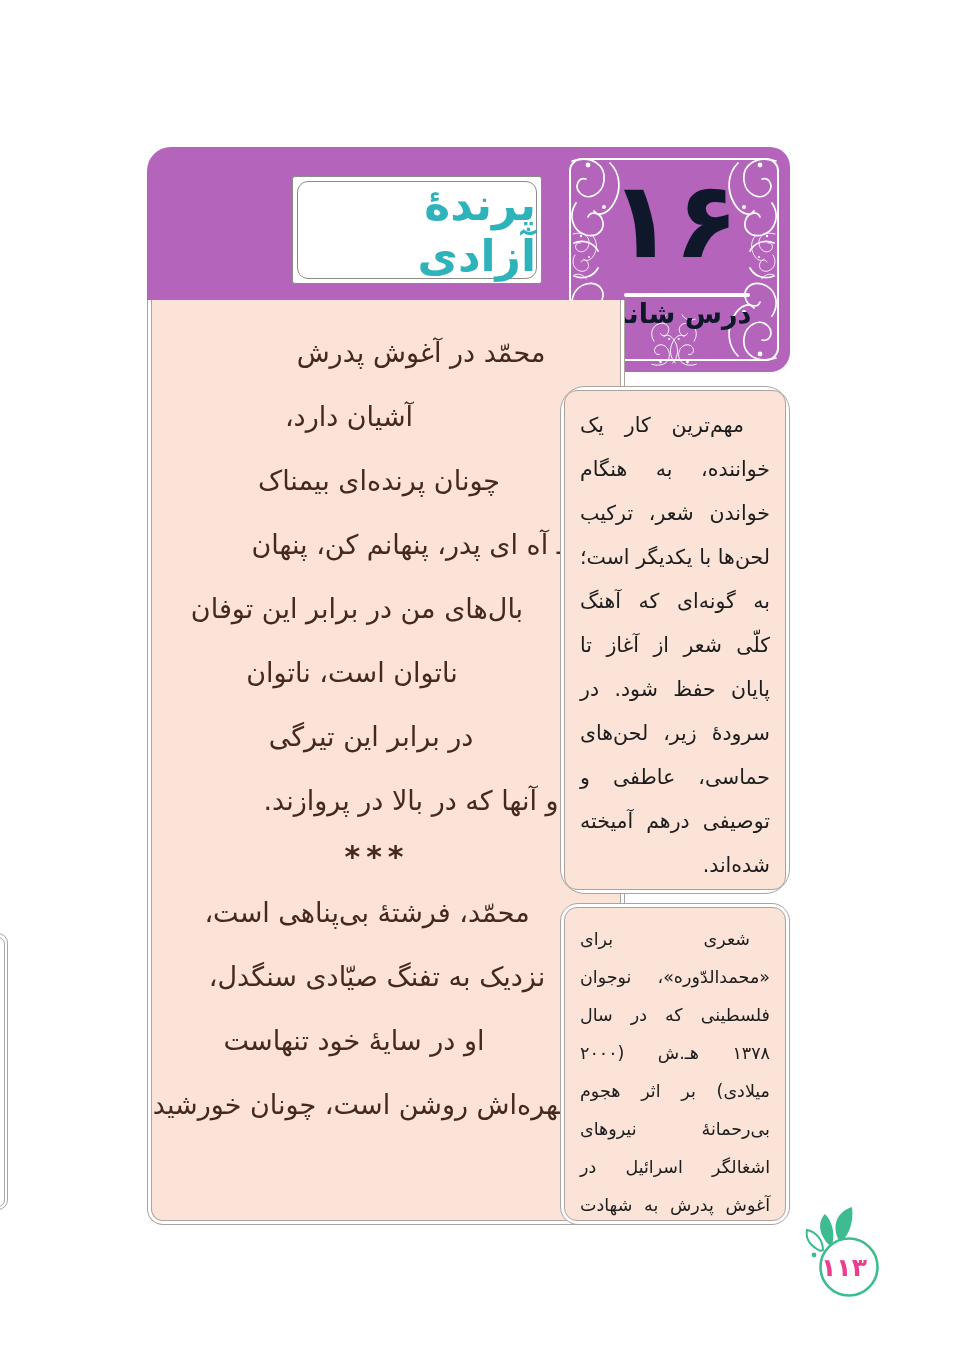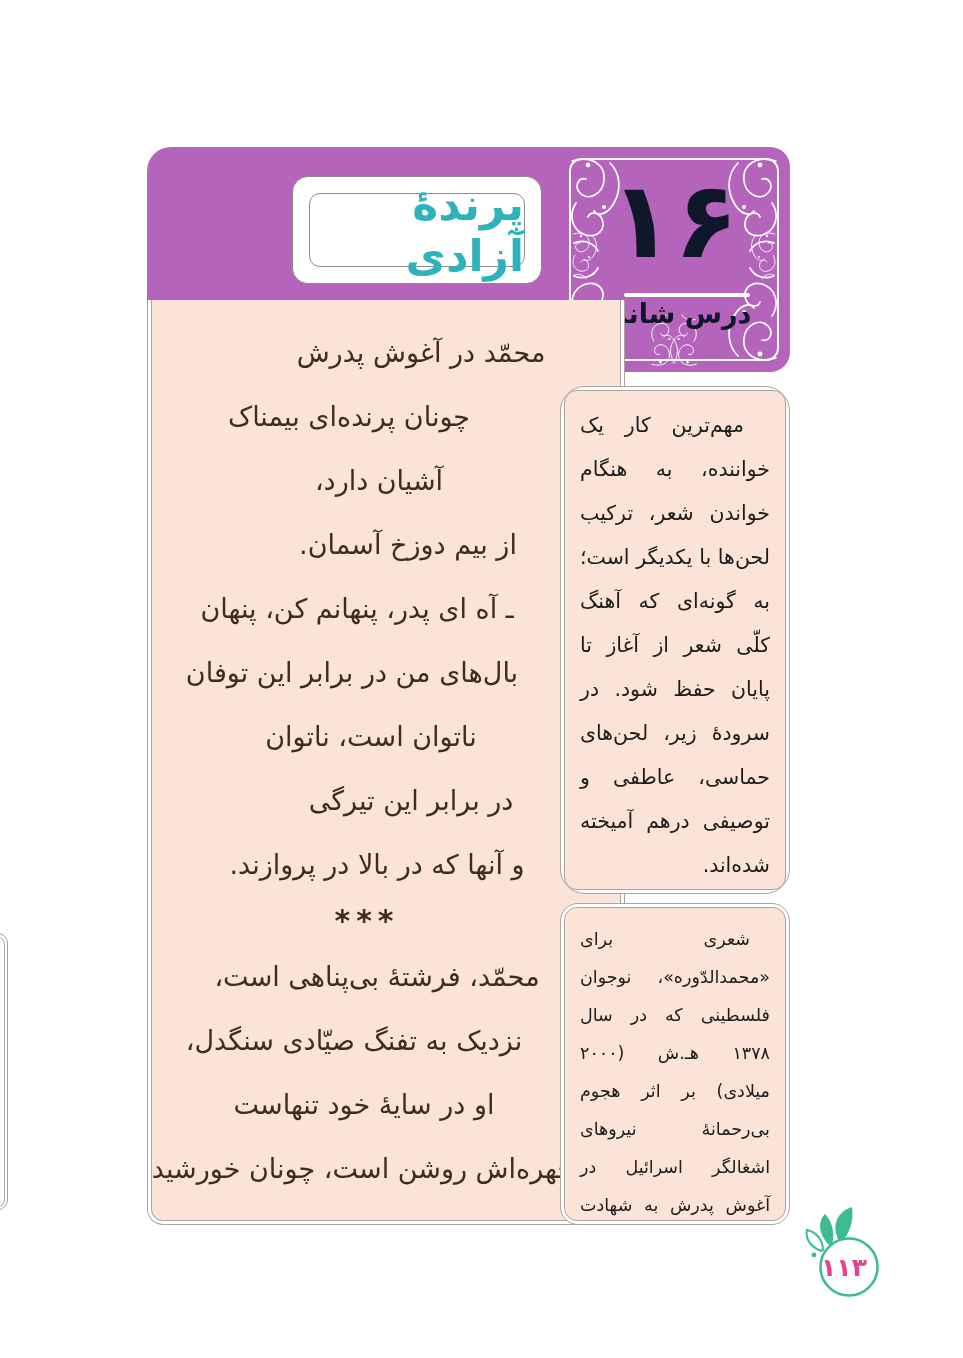--- a/index.html
+++ b/index.html
@@ -26,21 +26,21 @@
     background:#ffffff;border-radius:2px;margin-left:8px;
   }
   .badge-label{
     position:absolute;left:0;top:151px;width:100%;text-align:left;
     font-size:27px;font-weight:bold;color:#0f172a;
   }
   
   .title-box{
     position:absolute;left:292px;top:176px;width:250px;height:108px;
     box-sizing:border-box;background:#ffffff;border:1.5px solid #8f8a88;
-    border-radius:16px;padding:16px;
+    border-radius:3px;padding:4px;
   }
   .title-inner{
     width:100%;height:100%;box-sizing:border-box;border:1.5px solid #8f8a88;
     border-radius:11px;display:flex;align-items:center;justify-content:center;
   }
   .title-text{color:#2eb3bb;font-size:44px;font-weight:bold;}
   
   .poem-box{
     position:absolute;left:147px;top:300px;width:478px;height:925px;
     box-sizing:border-box;background:#ffffff;
@@ -147,23 +147,22 @@
 
   <div class="title-box">
     <div class="title-inner">
       <span class="title-text" dir="rtl">پرندهٔ آزادی</span>
     </div>
   </div>
 
   <div class="poem-box">
     <div class="poem-inner" dir="rtl">
       <div class="poem-line">محمّد در آغوش پدرش</div>
+      <div class="poem-line">آشیان دارد،</div>
       <div class="poem-line">چونان پرنده‌ای بیمناک</div>
-      <div class="poem-line">آشیان دارد،</div>
-      <div class="poem-line">از بیم دوزخ آسمان.</div>
       <div class="poem-line">ـ آه ای پدر، پنهانم کن، پنهان</div>
       <div class="poem-line">بال‌های من در برابر این توفان</div>
       <div class="poem-line">ناتوان است، ناتوان</div>
       <div class="poem-line">در برابر این تیرگی</div>
       <div class="poem-line">و آنها که در بالا در پروازند.</div>
       <div class="poem-sep">***</div>
       <div class="poem-line">محمّد، فرشتهٔ بی‌پناهی است،</div>
       <div class="poem-line">نزدیک به تفنگ صیّادی سنگدل،</div>
       <div class="poem-line">او در سایهٔ خود تنهاست</div>
       <div class="poem-line">چهره‌اش روشن است، چونان خورشید</div>

